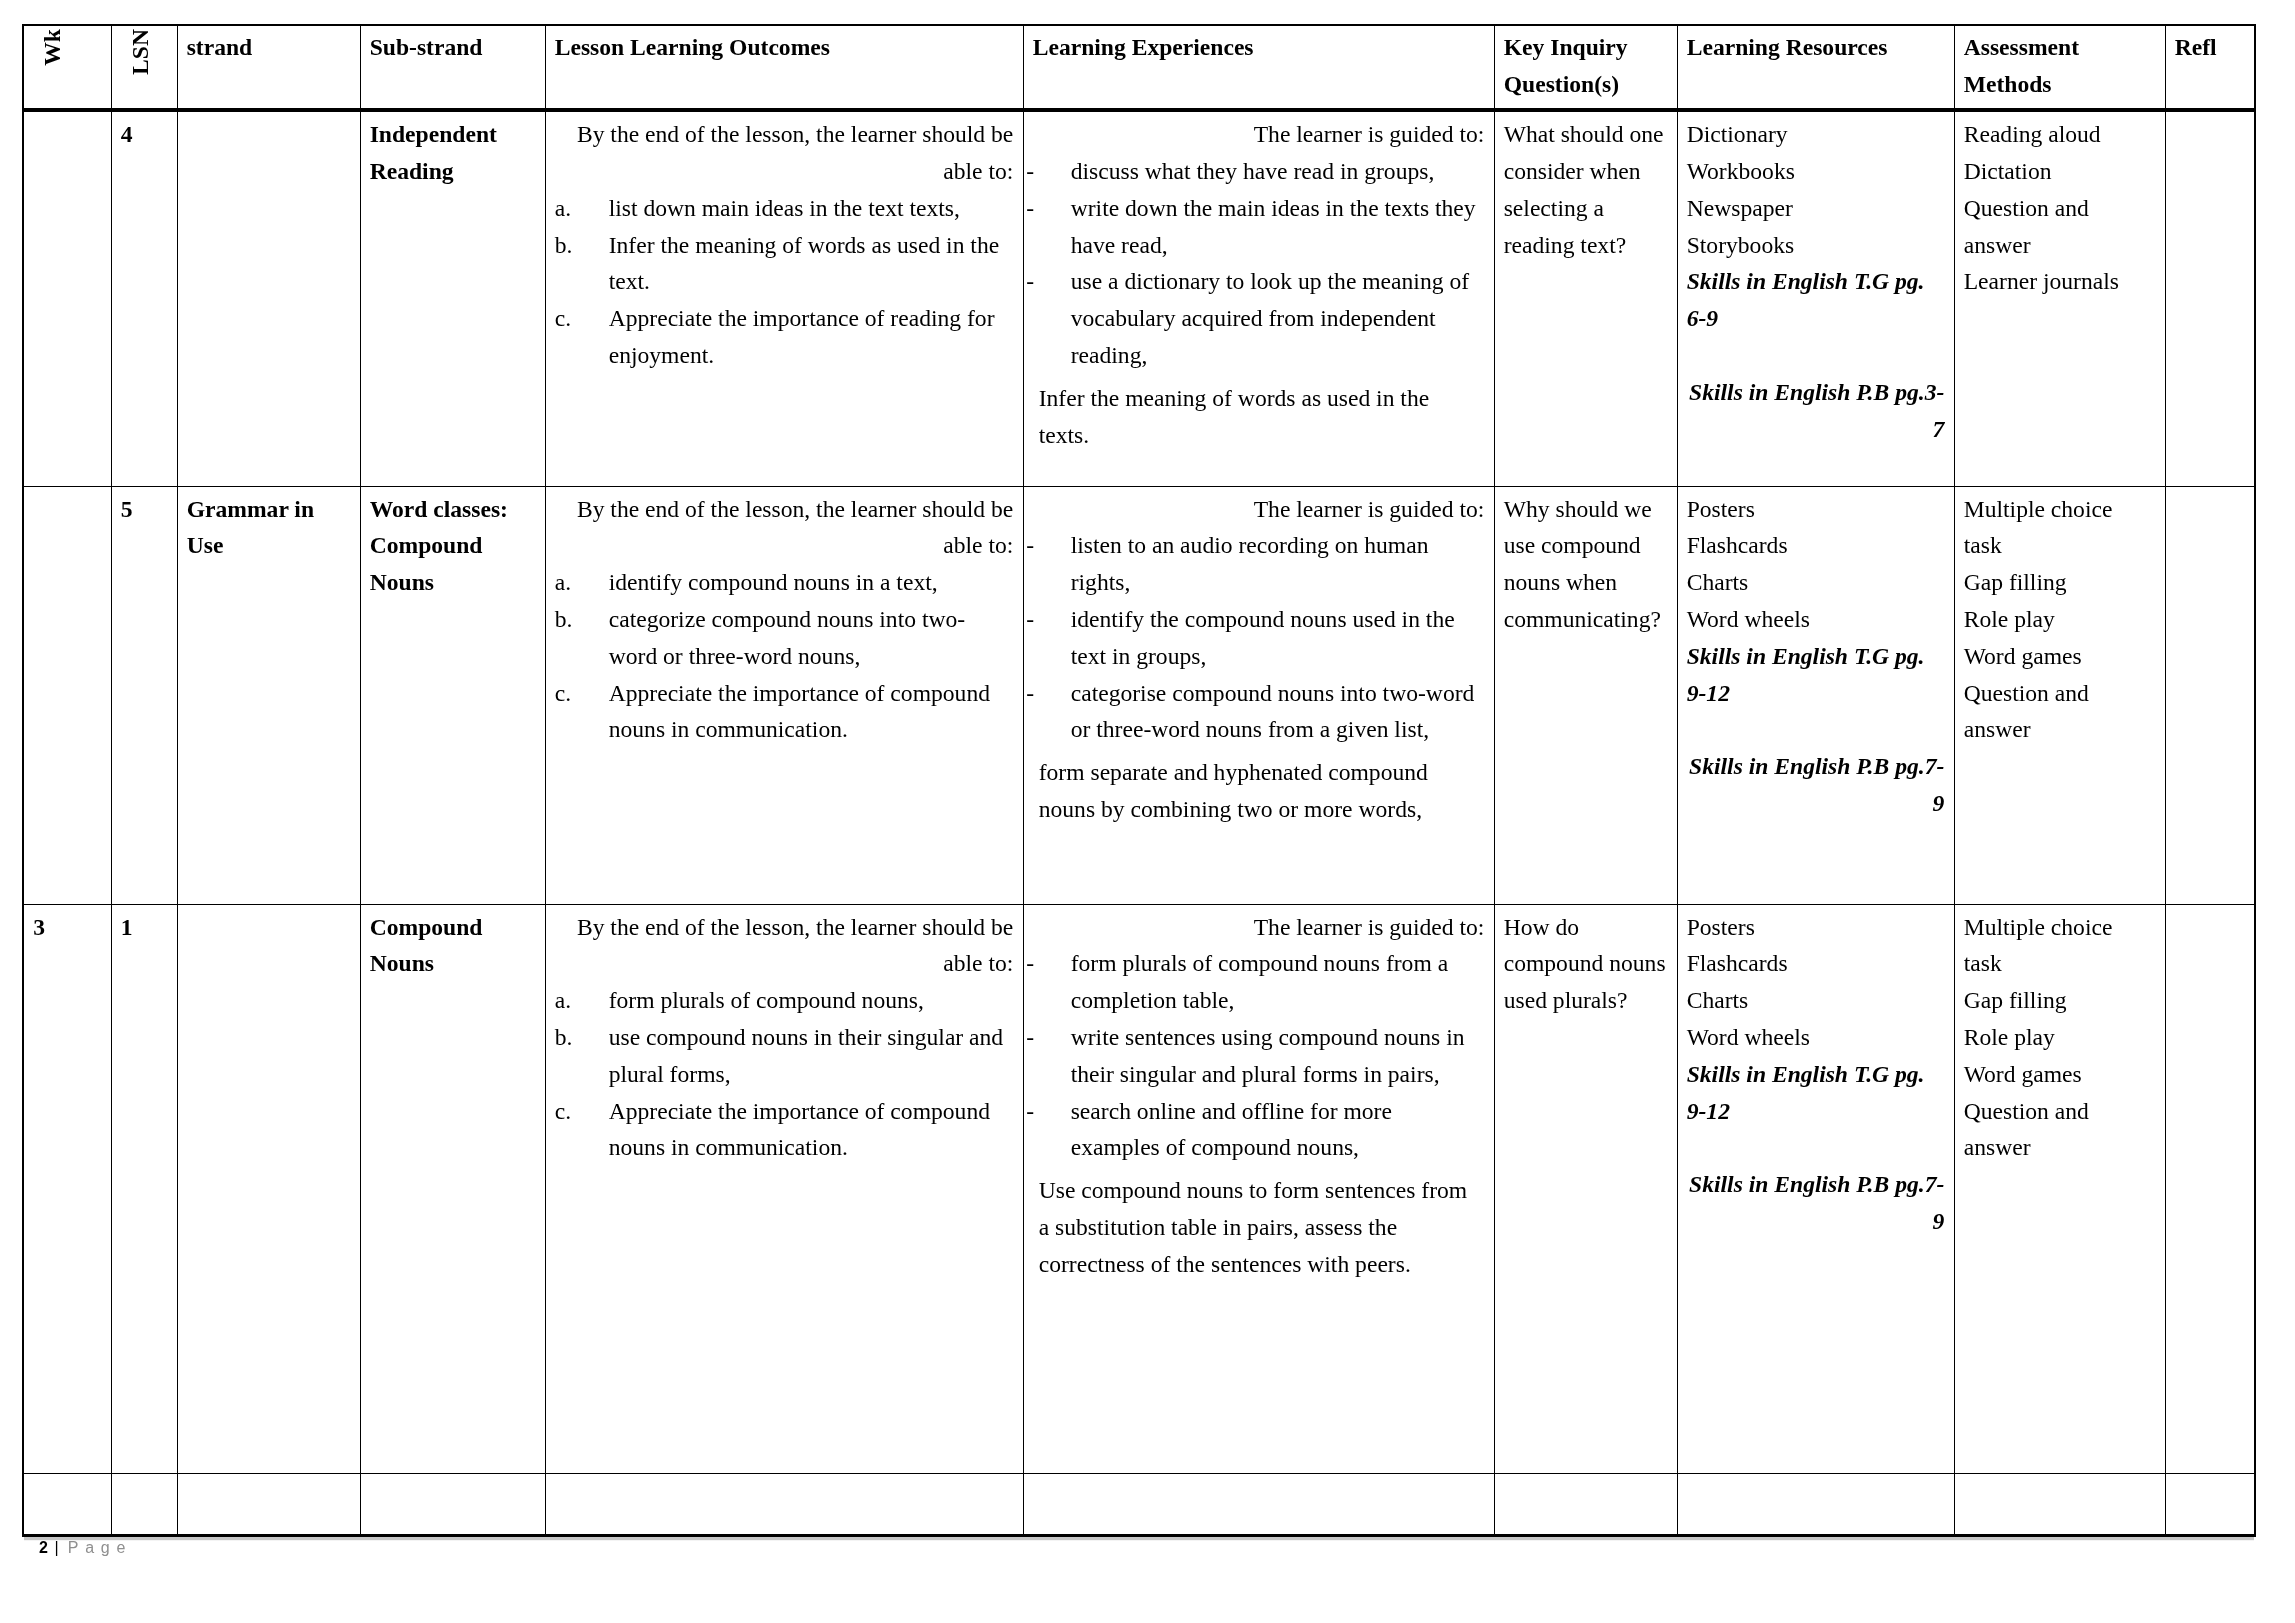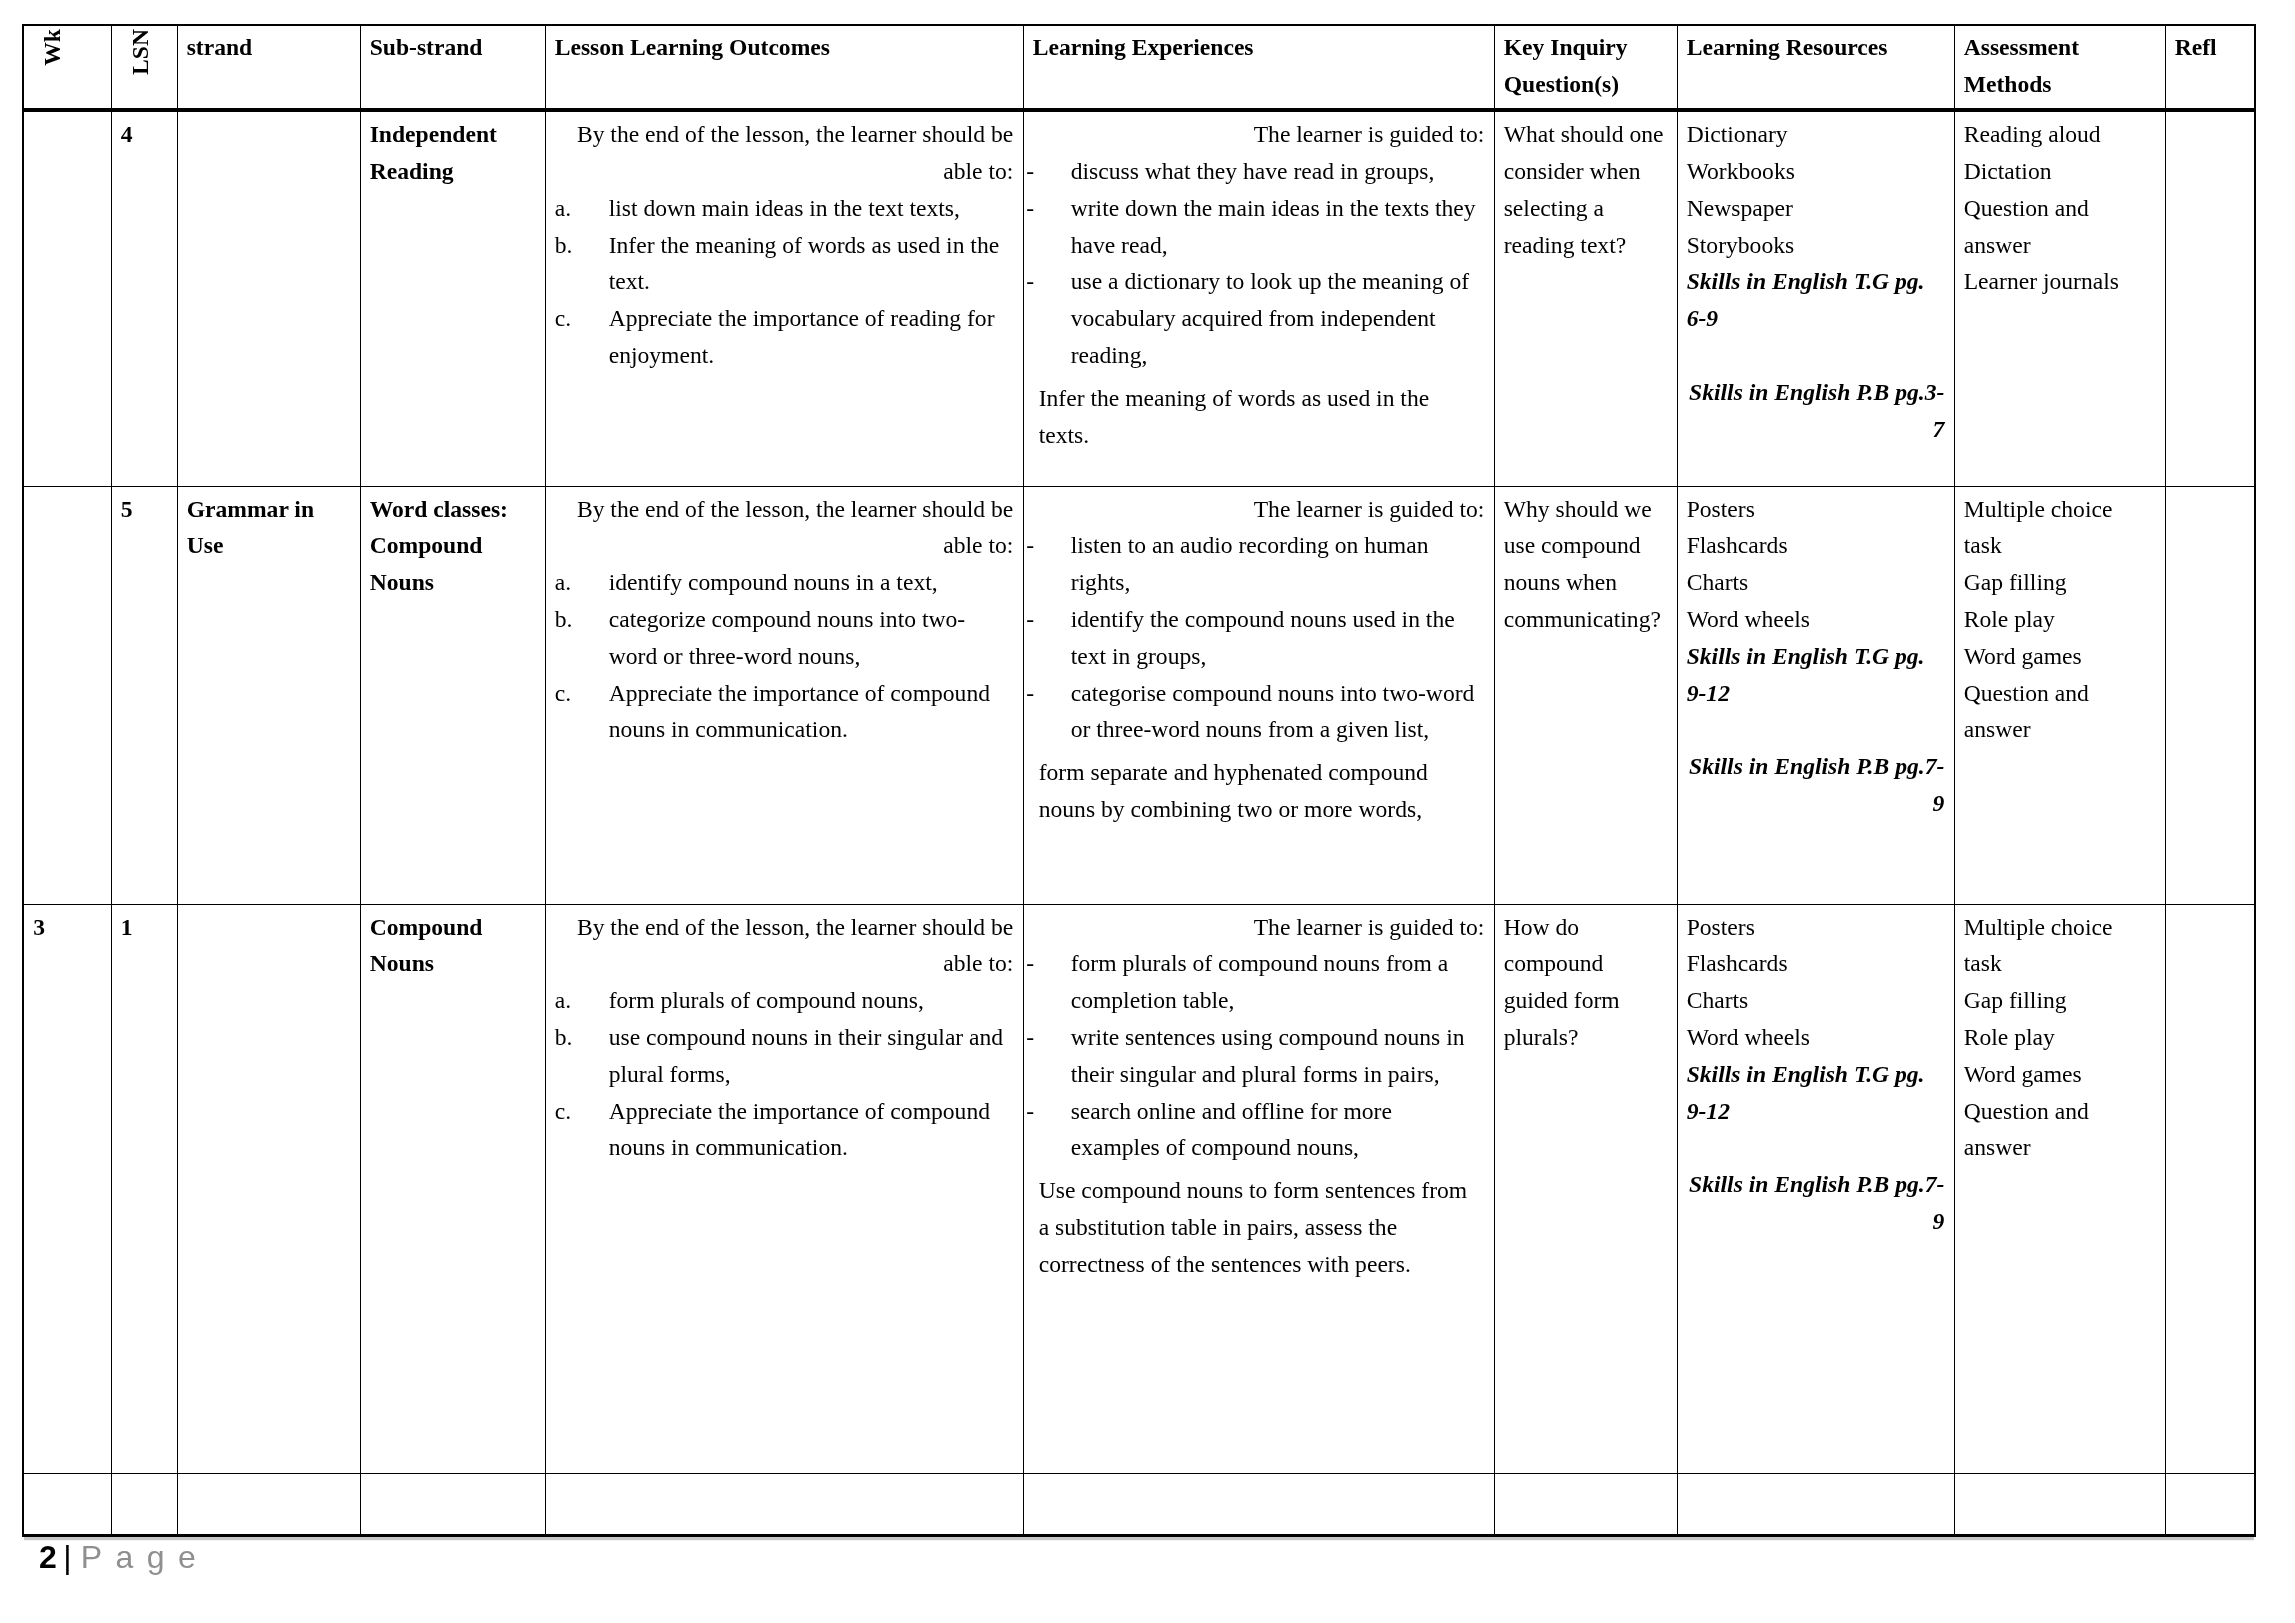--- a/index.html
+++ b/index.html
@@ -15,21 +15,21 @@
   ol.abc{list-style:none;margin:0;padding:0;}
   ol.abc li{position:relative;padding-left:54px;}
   ol.abc .marker{position:absolute;left:0;top:0;}
   ul.dash{list-style:none;margin:0;padding:0;}
   ul.dash li{position:relative;padding-left:38px;}
   ul.dash .dash{position:absolute;left:-6.5px;top:0;}
   .tail{margin:6px;}
   .book{font-weight:bold;font-style:italic;}
   .book2{margin-top:37px;text-align:right;}
   .res-line,.as-line{margin:0;}
-  .footer{position:absolute;left:39px;top:1539px;font-family:"Liberation Sans","DejaVu Sans",sans-serif;font-size:32px;}
+  .footer{position:absolute;left:39px;top:1539px;font-family:"Liberation Sans","DejaVu Sans",sans-serif;font-size:16px;}
   .footer .num{font-weight:bold;color:#000;}
   .footer .sep{color:#000;margin:0 9.2px 0 6.5px;font-weight:400;}
   .footer .pg{color:#8f8f8f;letter-spacing:0.42em;}
 </style>
 </head>
 <body>
 
 <div class="sheet">
 <table class="sow">
   <colgroup>
@@ -164,21 +164,21 @@
       </td>
       <td>
         <p class="cellp">The learner is guided to:</p>
         <ul class="dash">
           <li><span class="dash">-</span><span>form plurals of compound nouns from a completion table,</span></li>
           <li><span class="dash">-</span><span>write sentences using compound nouns in their singular and plural forms in pairs,</span></li>
           <li><span class="dash">-</span><span>search online and offline for more examples of compound nouns,</span></li>
         </ul>
         <p class="tail">Use compound nouns to form sentences from a substitution table in pairs, assess the correctness of the sentences with peers.</p>
       </td>
-      <td>How do compound guided form plurals?</td>
+      <td>How do compound nouns used plurals?</td>
       <td>
         <div class="res-line">Posters</div>
         <div class="res-line">Flashcards</div>
         <div class="res-line">Charts</div>
         <div class="res-line">Word wheels</div>
         <div class="book">Skills in English T.G pg. 9-12</div>
         <div class="book book2">Skills in English P.B pg.7-9</div>
       </td>
       <td>
         <div class="as-line">Multiple choice task</div>

